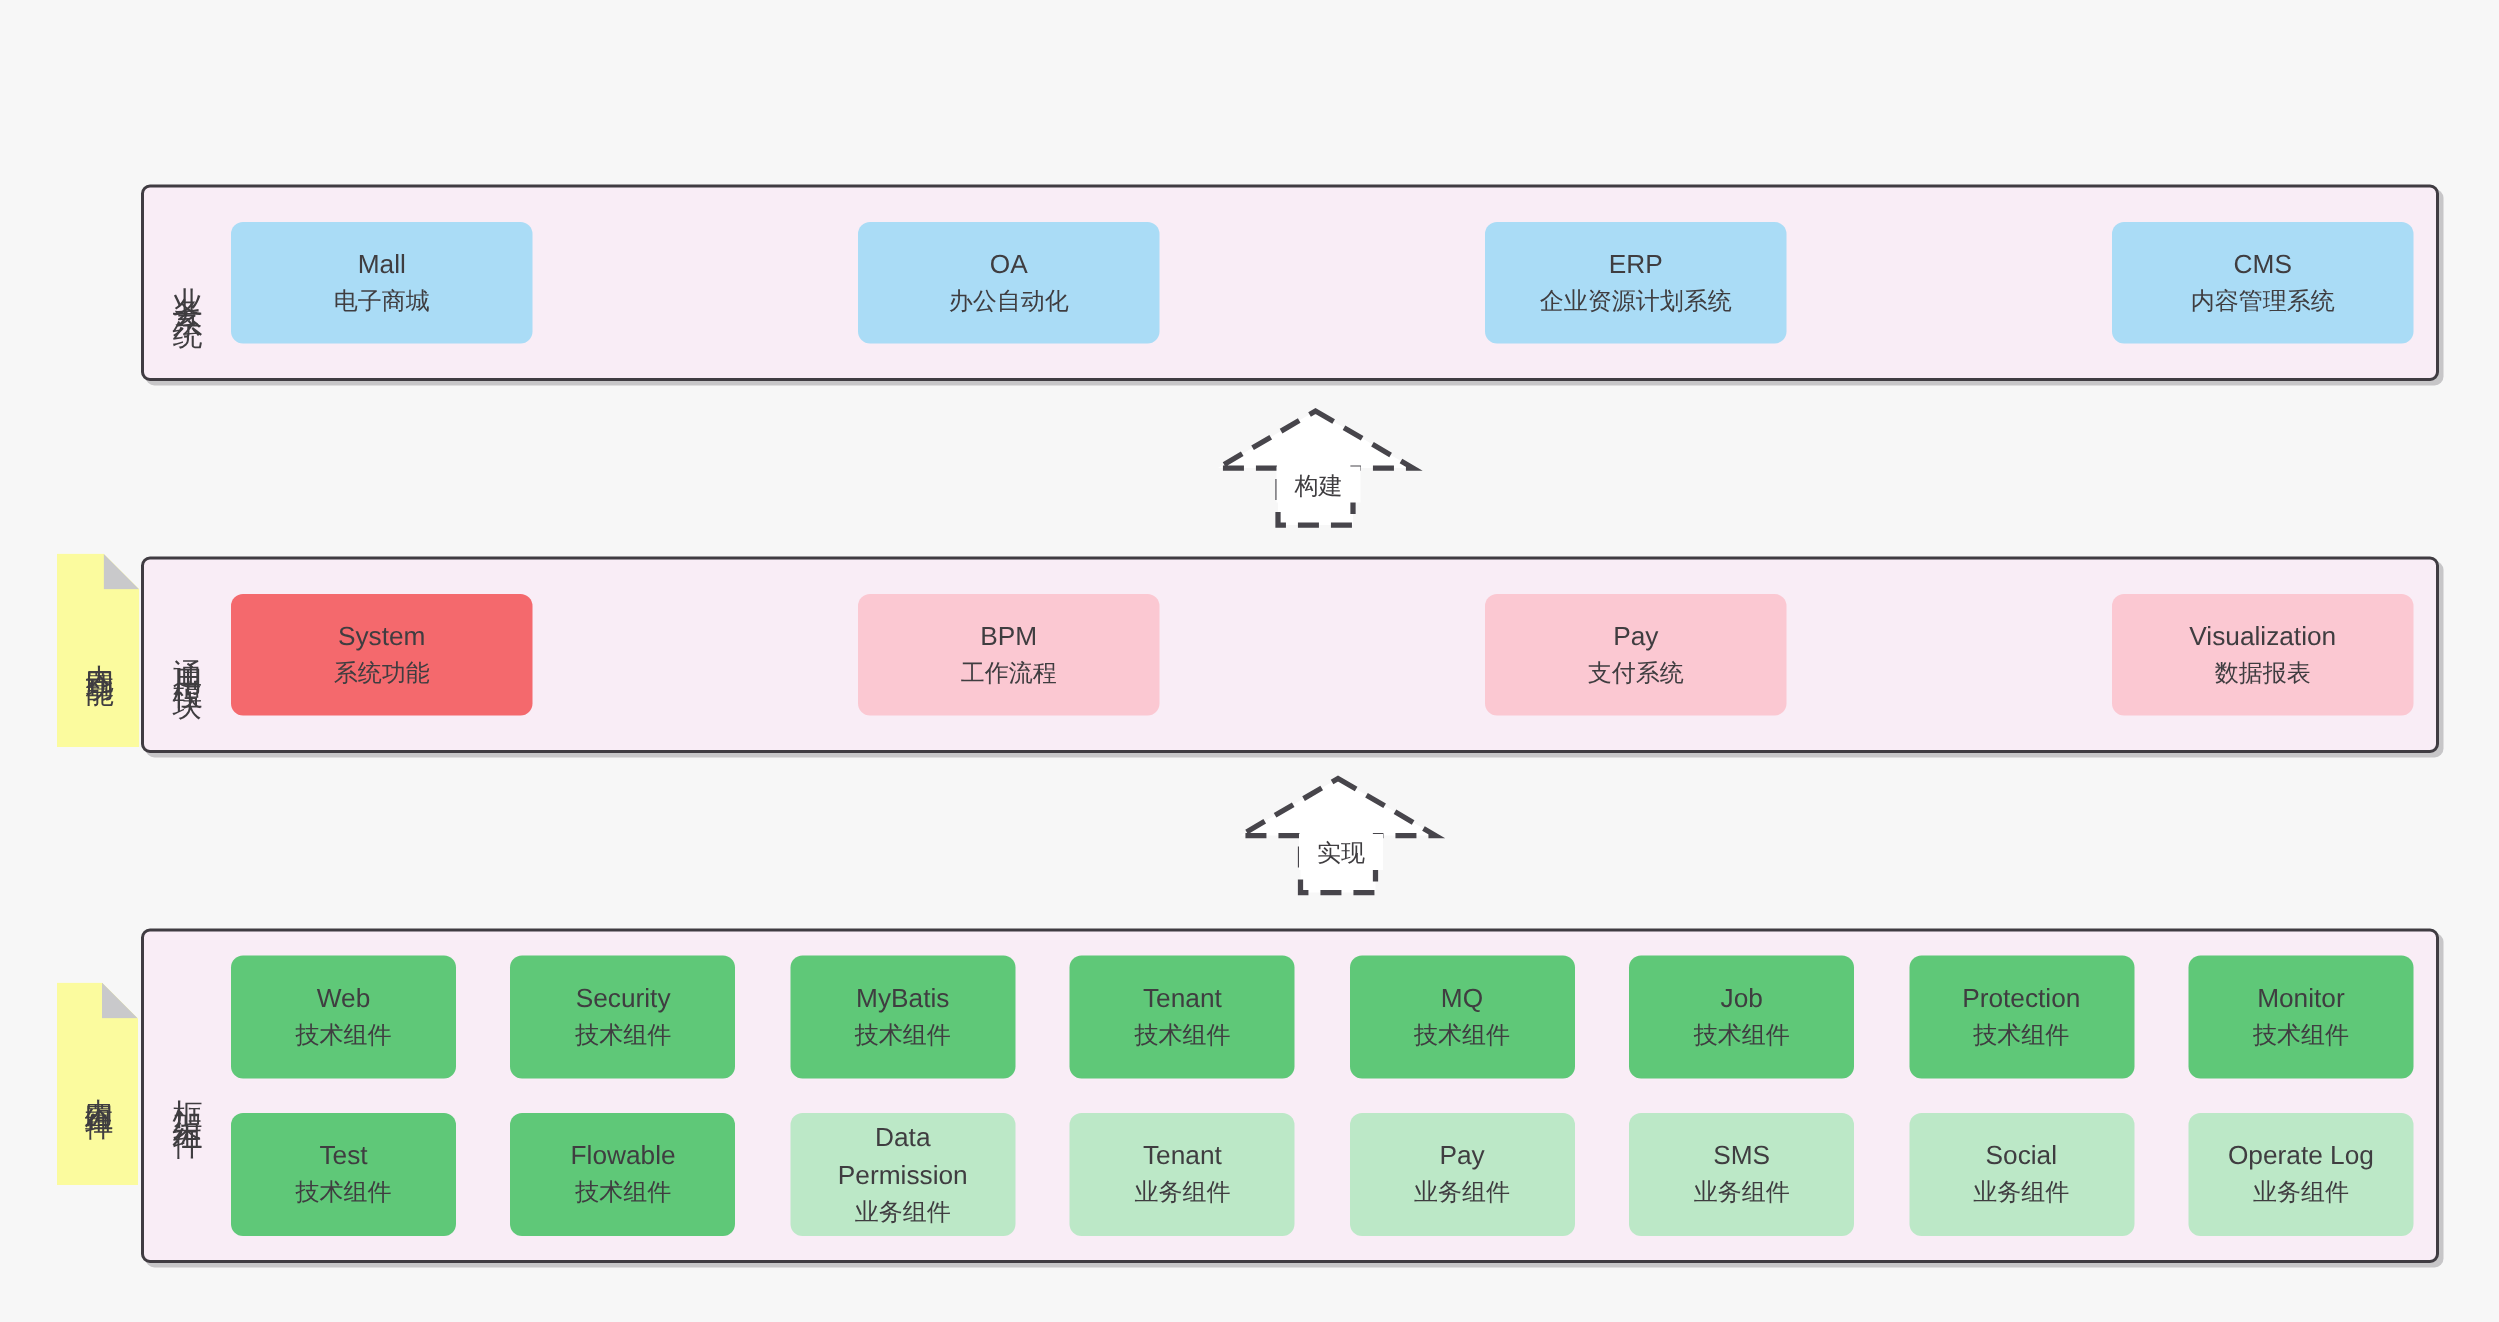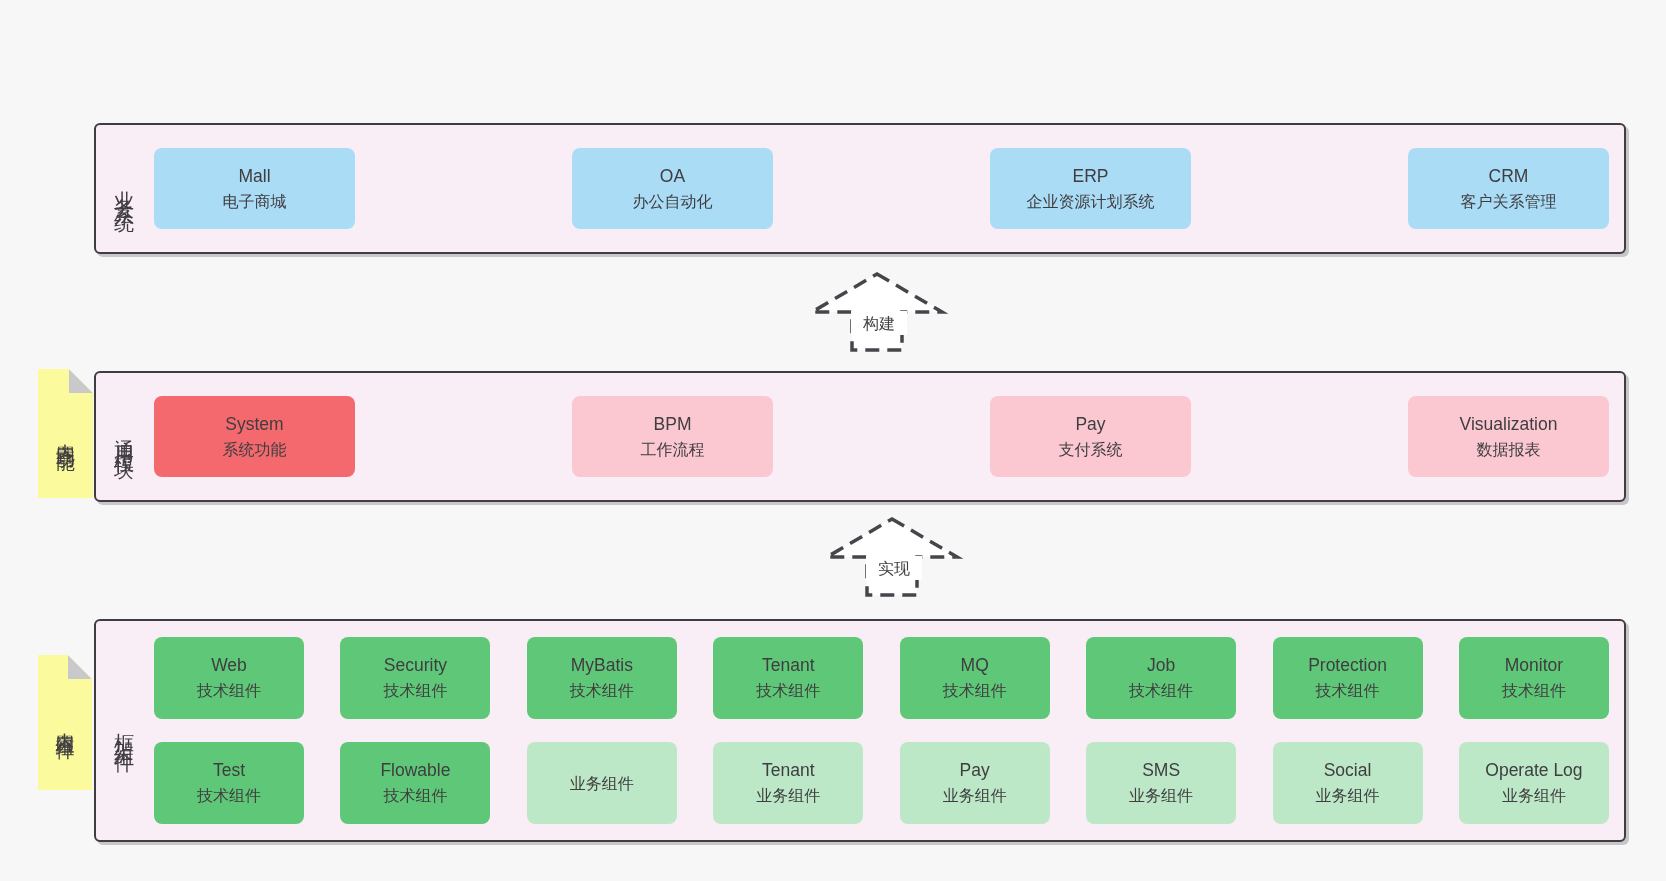--- a/index.html
+++ b/index.html
@@ -145,22 +145,22 @@
     </div>
     <div class="box blue">
       <span class="t">OA</span>
       <span class="s">办公自动化</span>
     </div>
     <div class="box blue">
       <span class="t">ERP</span>
       <span class="s">企业资源计划系统</span>
     </div>
     <div class="box blue">
-      <span class="t">CRM</span>
-      <span class="s">客户关系管理</span>
+      <span class="t">CMS</span>
+      <span class="s">内容管理系统</span>
     </div>
   </div>
 </section>
 
 <svg class="arrow" id="arrow-build" width="134" height="80" viewBox="0 0 134 80">
   <path d="M67 2 L132 40 L92 40 L92 78 L42 78 L42 40 L2 40 Z"></path>
   <rect class="label-bg" x="41" y="39" width="56" height="24"></rect>
   <text x="69" y="57">构建</text>
 </svg>
 
@@ -232,20 +232,21 @@
     <div class="comp-row">
       <div class="box green">
         <span class="t">Test</span>
         <span class="s">技术组件</span>
       </div>
       <div class="box green">
         <span class="t">Flowable</span>
         <span class="s">技术组件</span>
       </div>
       <div class="box green-light">
+        <span class="t">Data Permission</span>
         <span class="s">业务组件</span>
       </div>
       <div class="box green-light">
         <span class="t">Tenant</span>
         <span class="s">业务组件</span>
       </div>
       <div class="box green-light">
         <span class="t">Pay</span>
         <span class="s">业务组件</span>
       </div>

